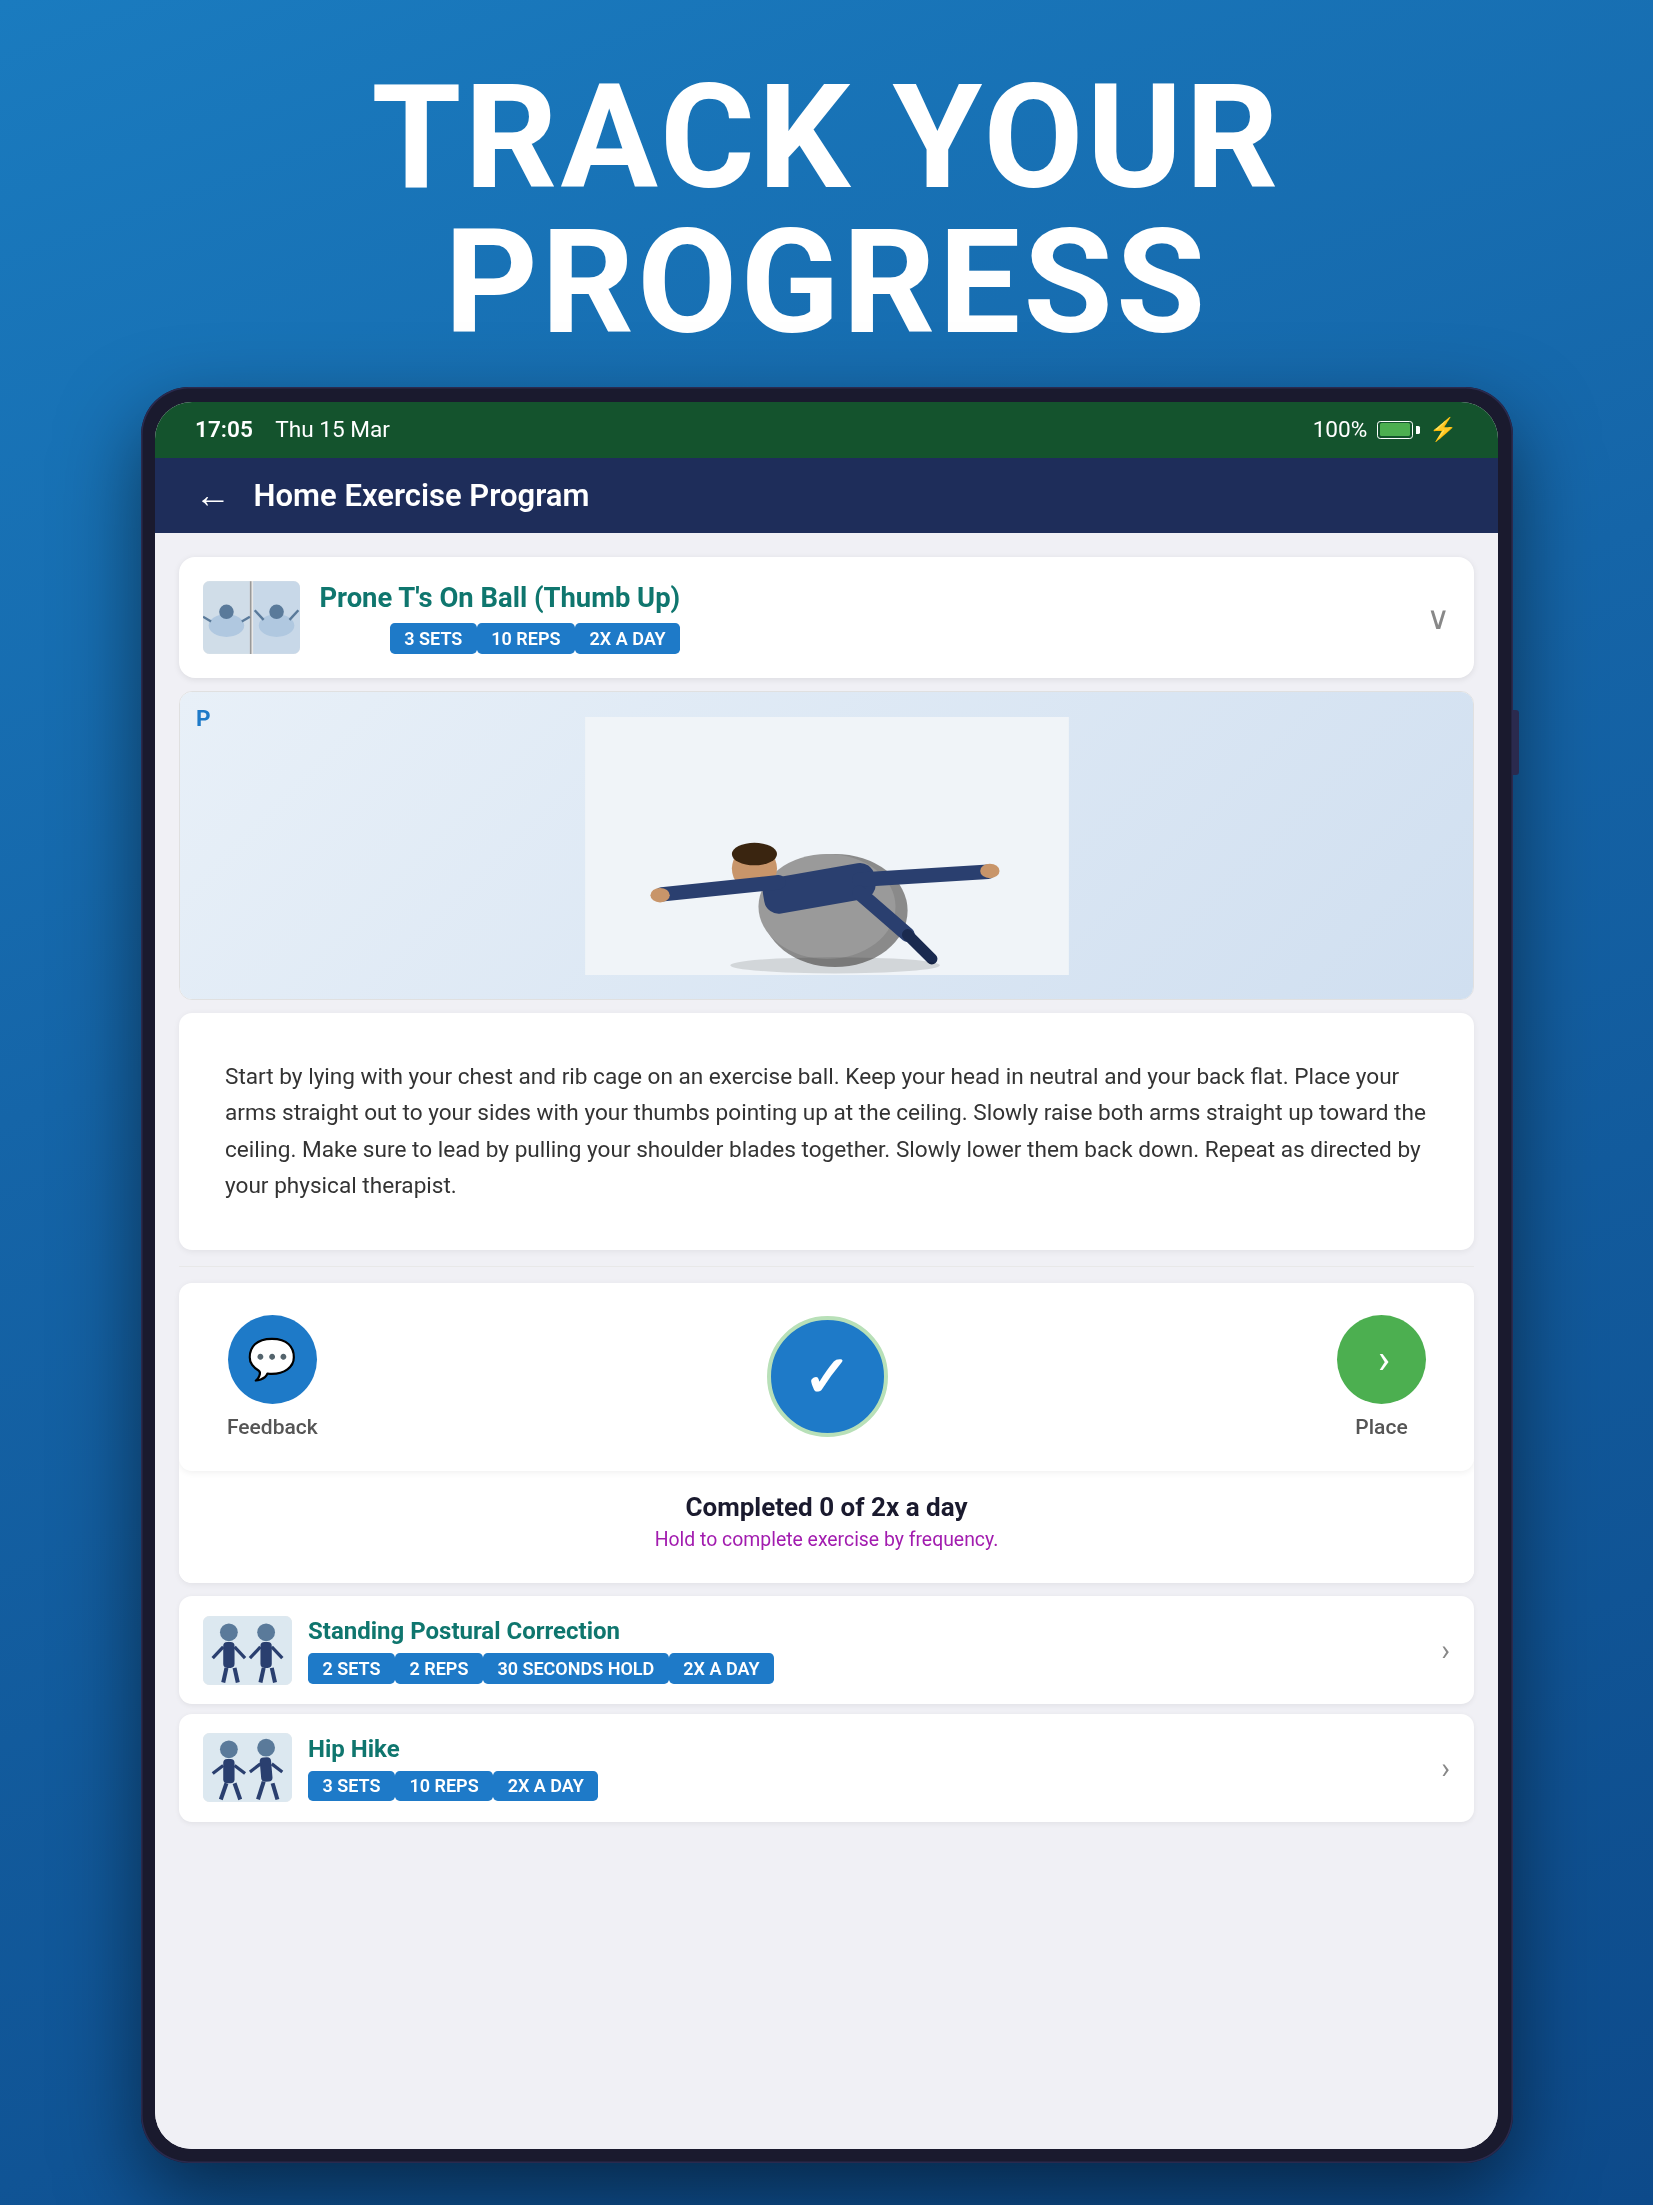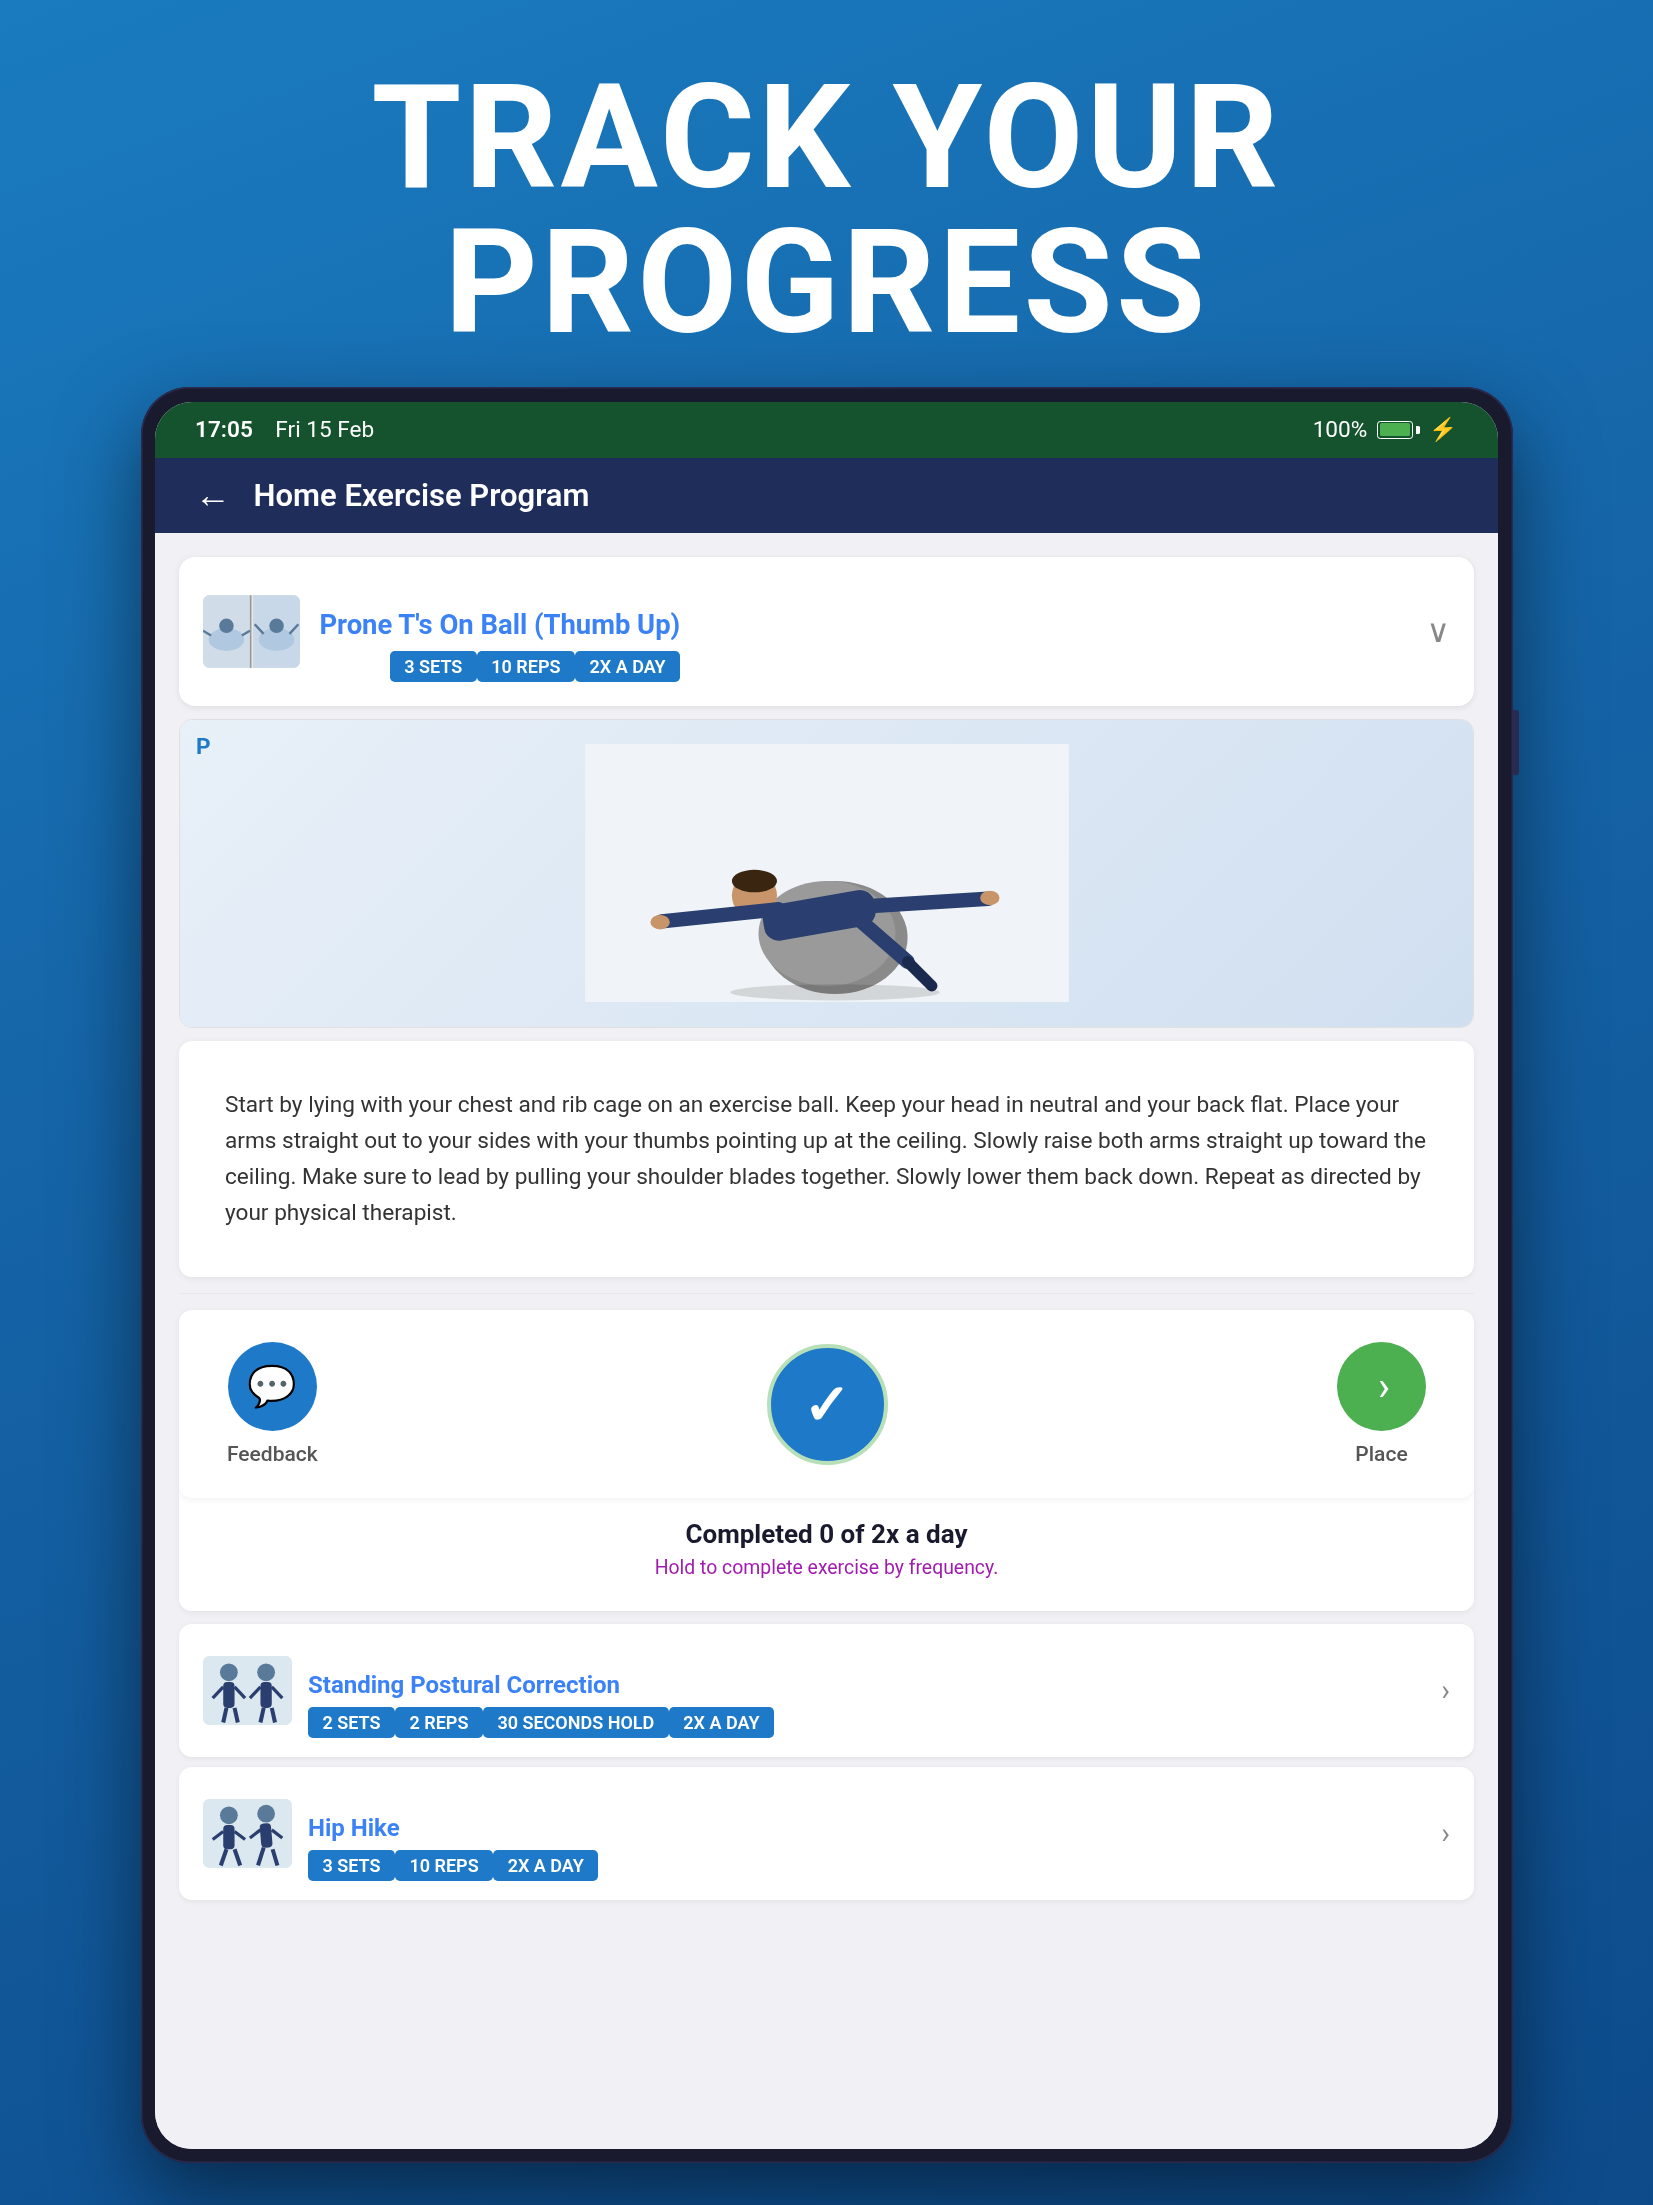--- a/index.html
+++ b/index.html
@@ -187,23 +187,22 @@
       justify-content: center;
       overflow: hidden;
       flex-shrink: 0;
     }
     .exercise-info {
       flex: 1;
     }
     .exercise-name {
       font-size: 27.4px;
       font-weight: 700;
-      color: #3b82f6;
+      color: #0f766e;
       margin-bottom: 9.7px;
-      margin-top: 28px;
     }
     .exercise-badges {
       display: flex;
       gap: 0;
       flex-wrap: wrap;
       justify-content: flex-end;
     }
     .badge {
       background: #1e7ac8;
       color: #ffffff;
@@ -397,21 +396,21 @@
   <p class="hero-subtitle">Never forget how to do your exercise program with HD instructional videos and notes from your provider.</p>
 </div>
 
 <div class="device-container">
   <div class="device-frame">
     <div class="device-screen">
 
       <div class="status-bar">
         <div style="display:flex;align-items:center;gap:6.5px;">
           <span class="status-time">17:05</span>
-          <span class="status-date">Fri 15 Feb</span>
+          <span class="status-date">Thu 15 Mar</span>
         </div>
         <div class="status-right">
           <span>100%</span>
           <div class="battery-icon">
             <div class="battery-body">
               <div class="battery-fill"></div>
             </div>
             <div class="battery-tip"></div>
           </div>
           <span style="color:#4caf50;">⚡</span>

